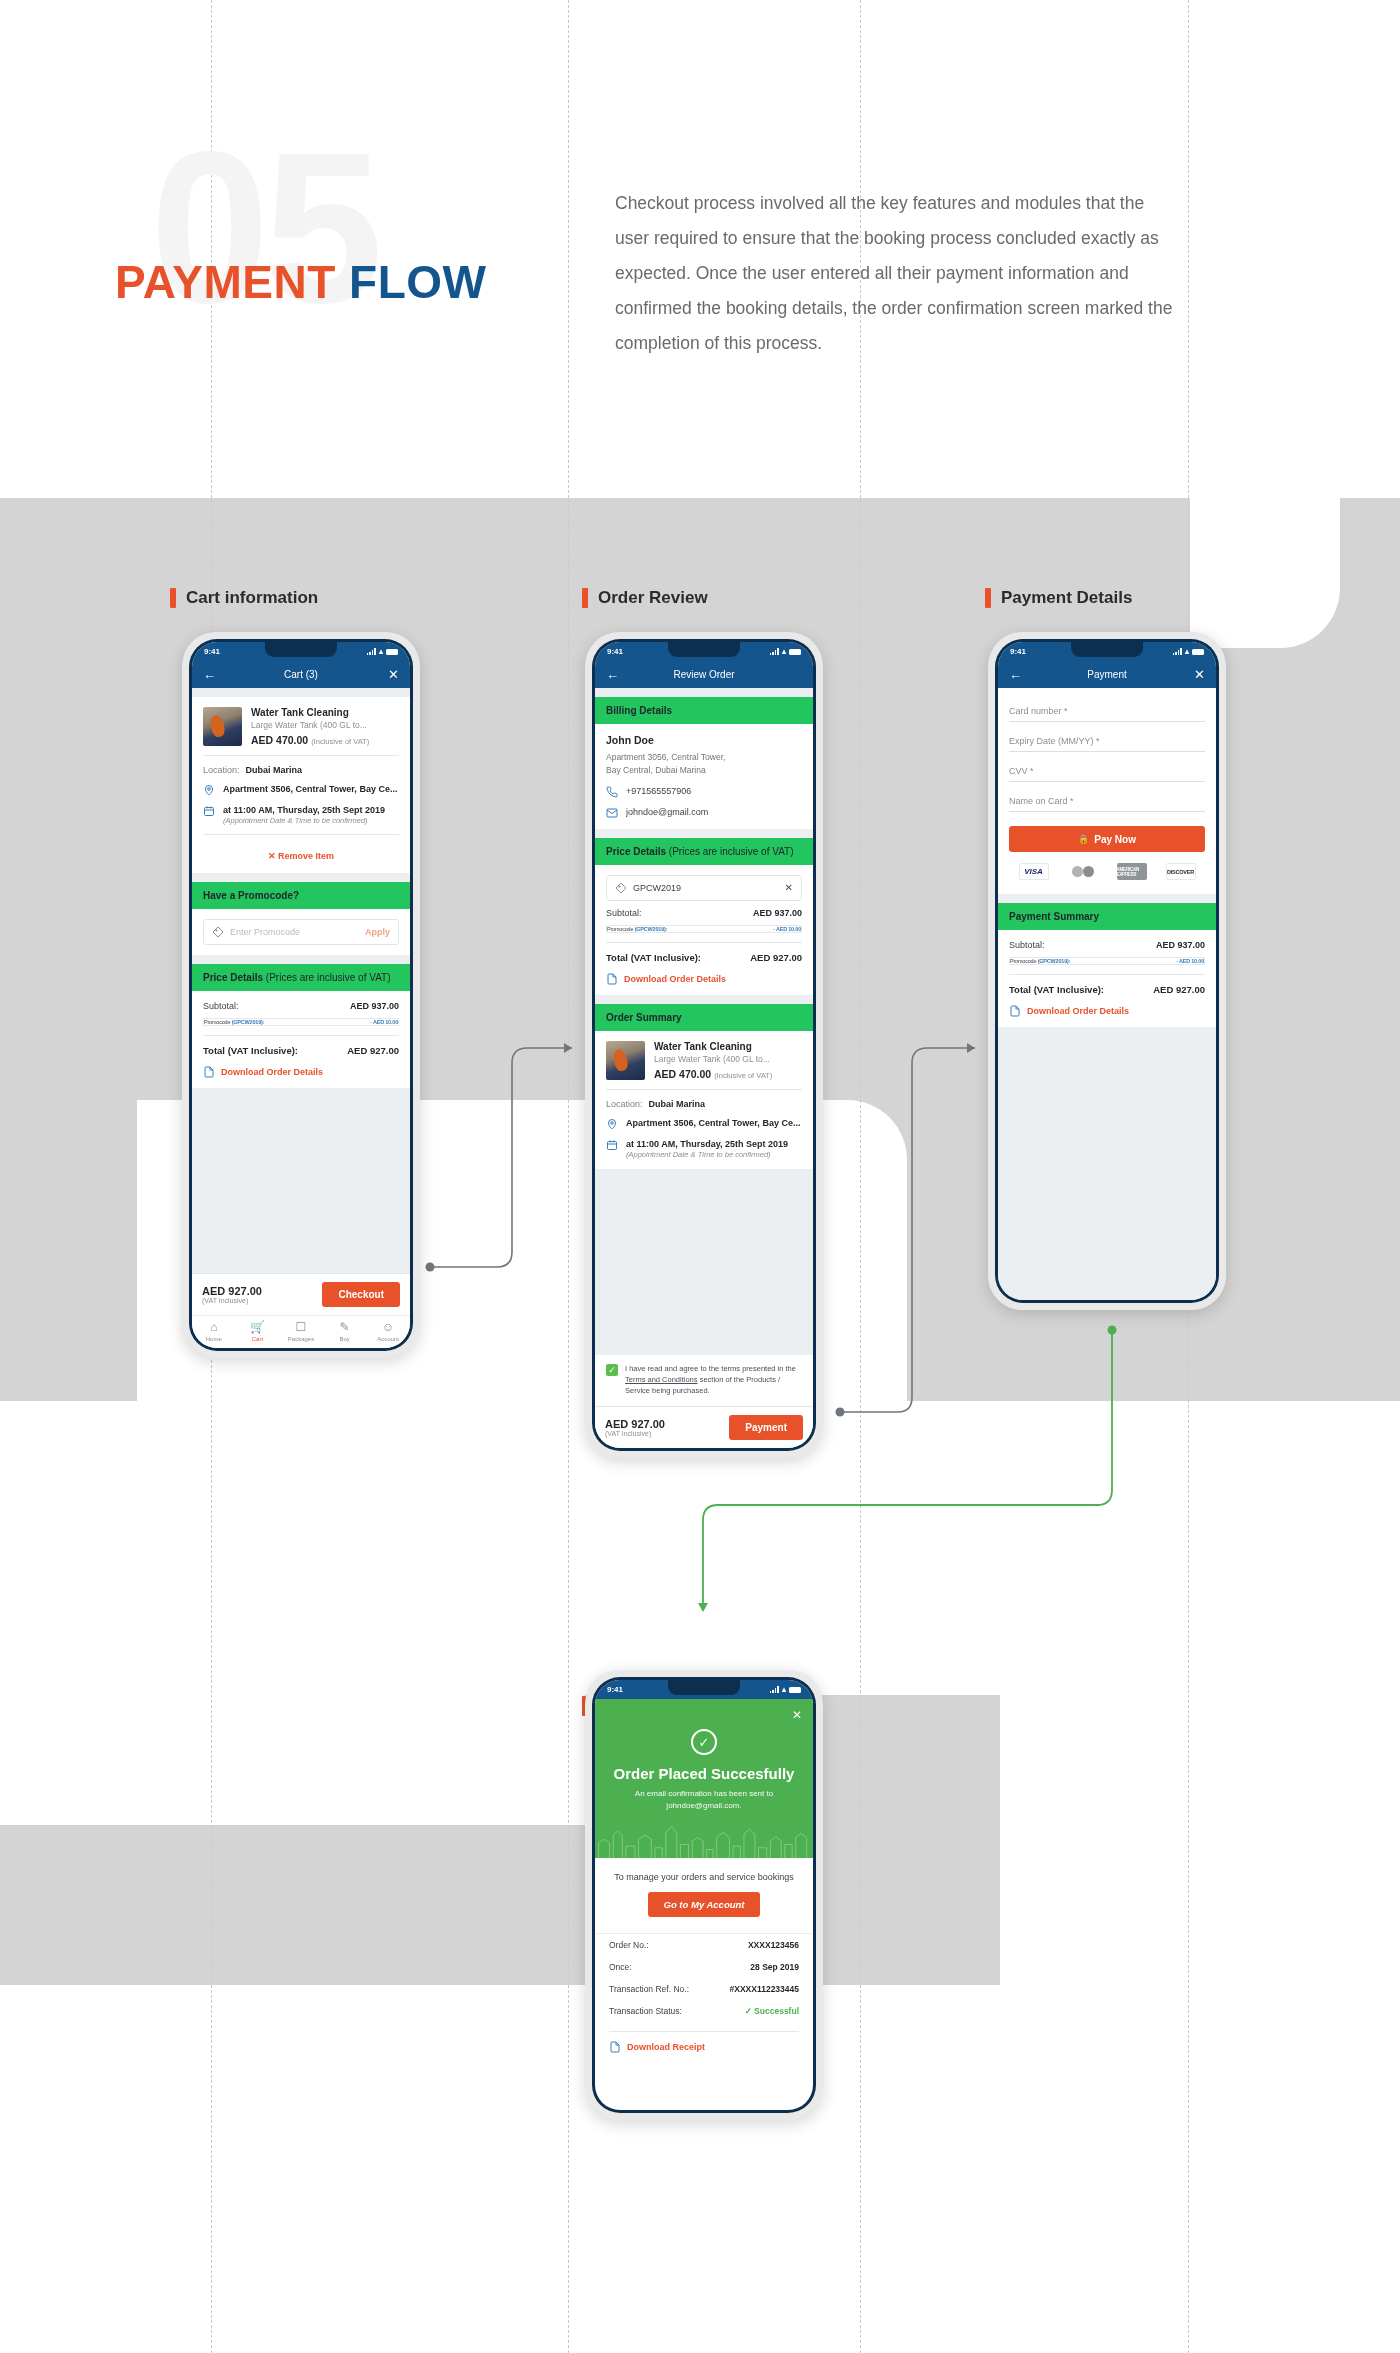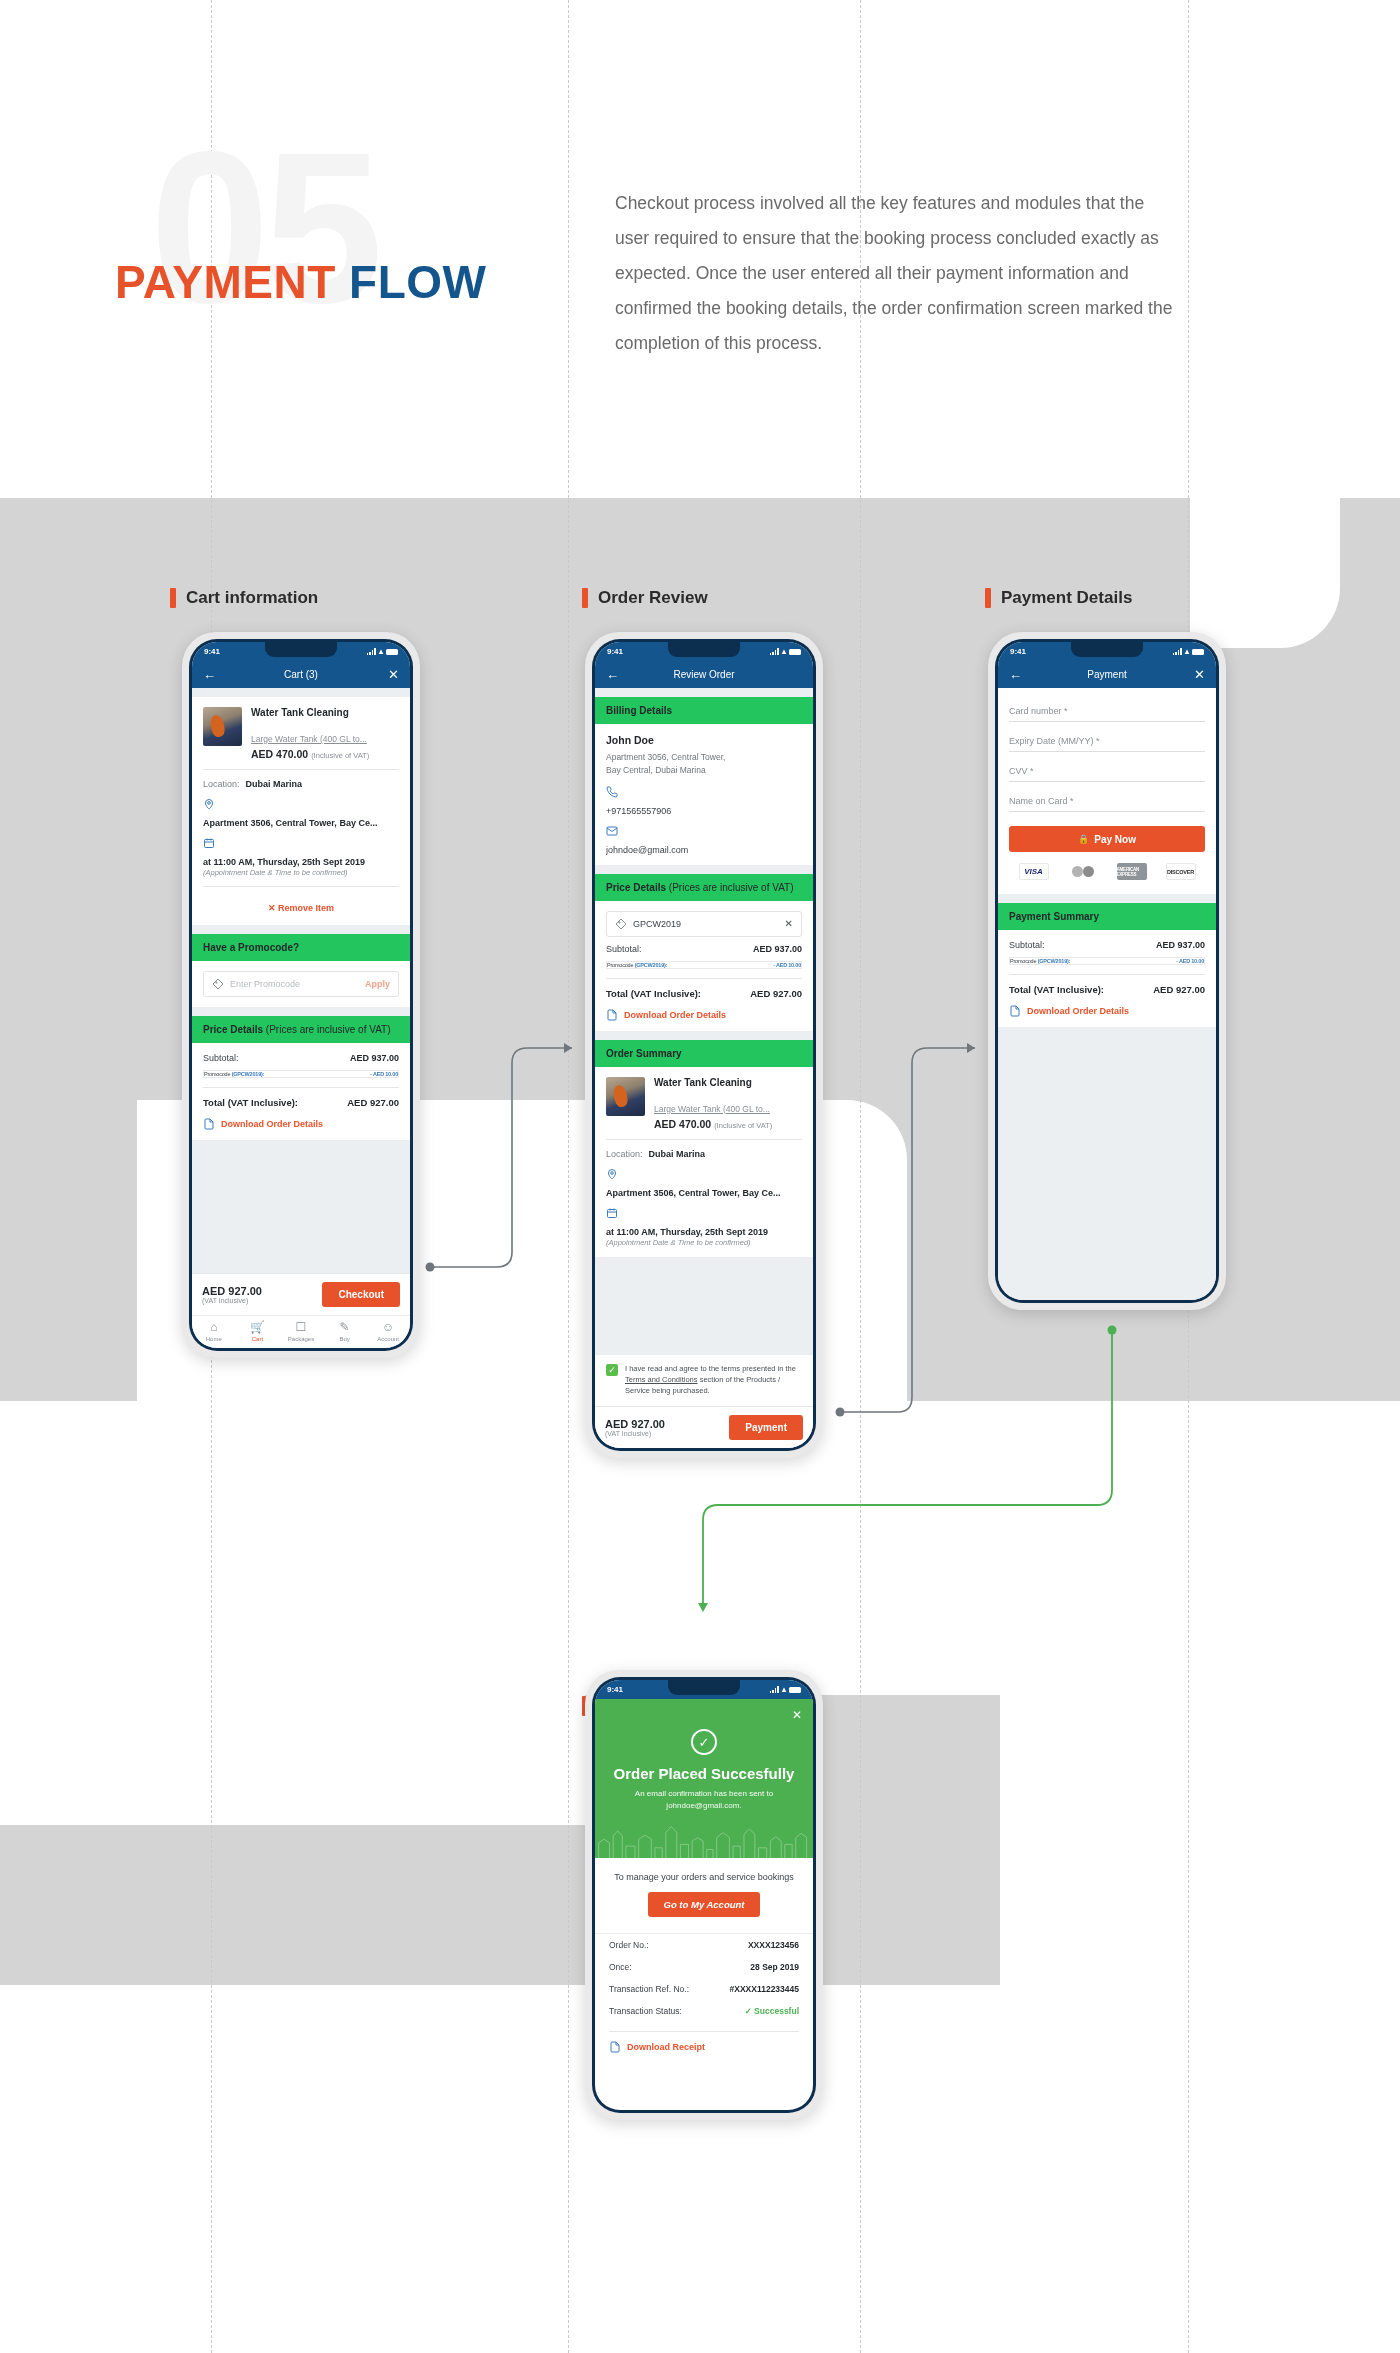--- a/index.html
+++ b/index.html
@@ -51,28 +51,28 @@
   .white{background:#fff;padding:10px 11px;}
   .hr{height:1px;background:#e4e6e8;margin:9px 0;}
 
   .prod{display:flex;gap:9px;}
   .thumb{width:39px;height:39px;border-radius:2px;flex:0 0 auto;background:
       linear-gradient(160deg,#b9a893 0%,#8d7f6d 38%,#2f3f63 62%,#1e2a47 100%);
       position:relative;overflow:hidden;}
   .thumb::after{content:"";position:absolute;left:8px;top:8px;width:13px;height:22px;background:#d4631f;border-radius:50% 50% 40% 40%;transform:rotate(-12deg);}
   .prod-info{flex:1;min-width:0;}
   .p-name{font-size:10px;font-weight:bold;color:#23272b;}
-  .p-desc{font-size:8.5px;color:#8a8f94;margin-top:16px;white-space:nowrap;overflow:hidden;text-overflow:ellipsis;text-decoration:underline;}
+  .p-desc{font-size:8.5px;color:#8a8f94;margin-top:2px;white-space:nowrap;overflow:hidden;text-overflow:ellipsis;}
   .p-price{font-size:10.5px;font-weight:bold;color:#23272b;margin-top:4px;}
   .p-price .vat{font-size:7.5px;font-weight:normal;color:#8a8f94;}
 
   .kv{display:flex;gap:6px;font-size:9px;align-items:baseline;}
   .kv .k{color:#7d8287;}
   .kv .v{color:#23272b;font-weight:bold;}
-  .icorow{display:flex;gap:8px;align-items:flex-start;margin-top:9px;flex-direction:column;}
+  .icorow{display:flex;gap:8px;align-items:flex-start;margin-top:9px;}
   .icon-sq{width:12px;height:12px;flex:0 0 auto;color:#3b7cb8;}
   .icorow .txt{font-size:9px;font-weight:bold;color:#23272b;white-space:nowrap;overflow:hidden;text-overflow:ellipsis;}
   .icorow .sm{font-size:7.5px;font-style:italic;font-weight:normal;color:#8a8f94;margin-top:1px;}
 
   .remove{text-align:center;color:#e8522b;font-size:9px;font-weight:bold;padding:7px 0 2px;}
   .promo-box{border:1px solid #e1e3e5;border-radius:3px;height:26px;display:flex;align-items:center;padding:0 8px;gap:6px;}
   .promo-box .ph{flex:1;font-size:9px;color:#b7bbbf;}
   .promo-box .apply{font-size:9px;color:#f0a48b;font-weight:bold;}
   .promo-filled{border:1px solid #e1e3e5;border-radius:3px;height:26px;display:flex;align-items:center;padding:0 8px;gap:6px;}
   .promo-filled .val{flex:1;font-size:9px;color:#3c4248;}

